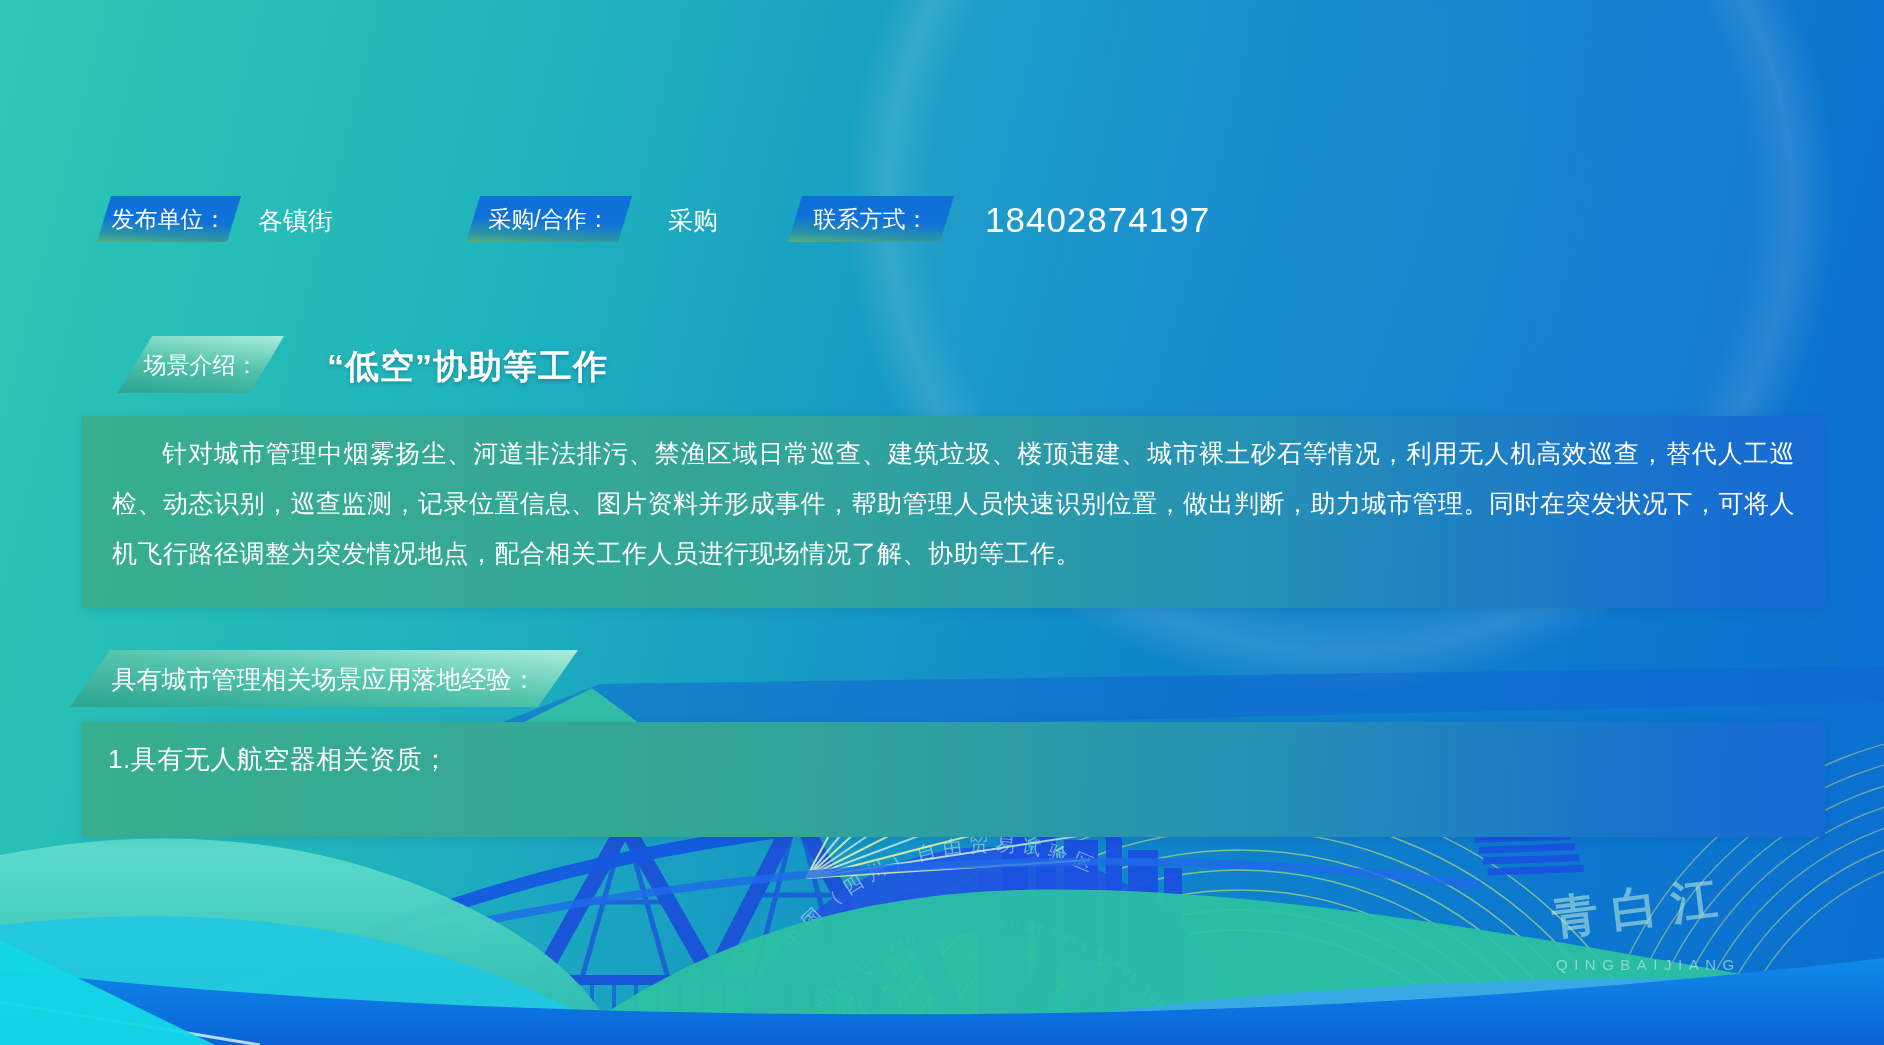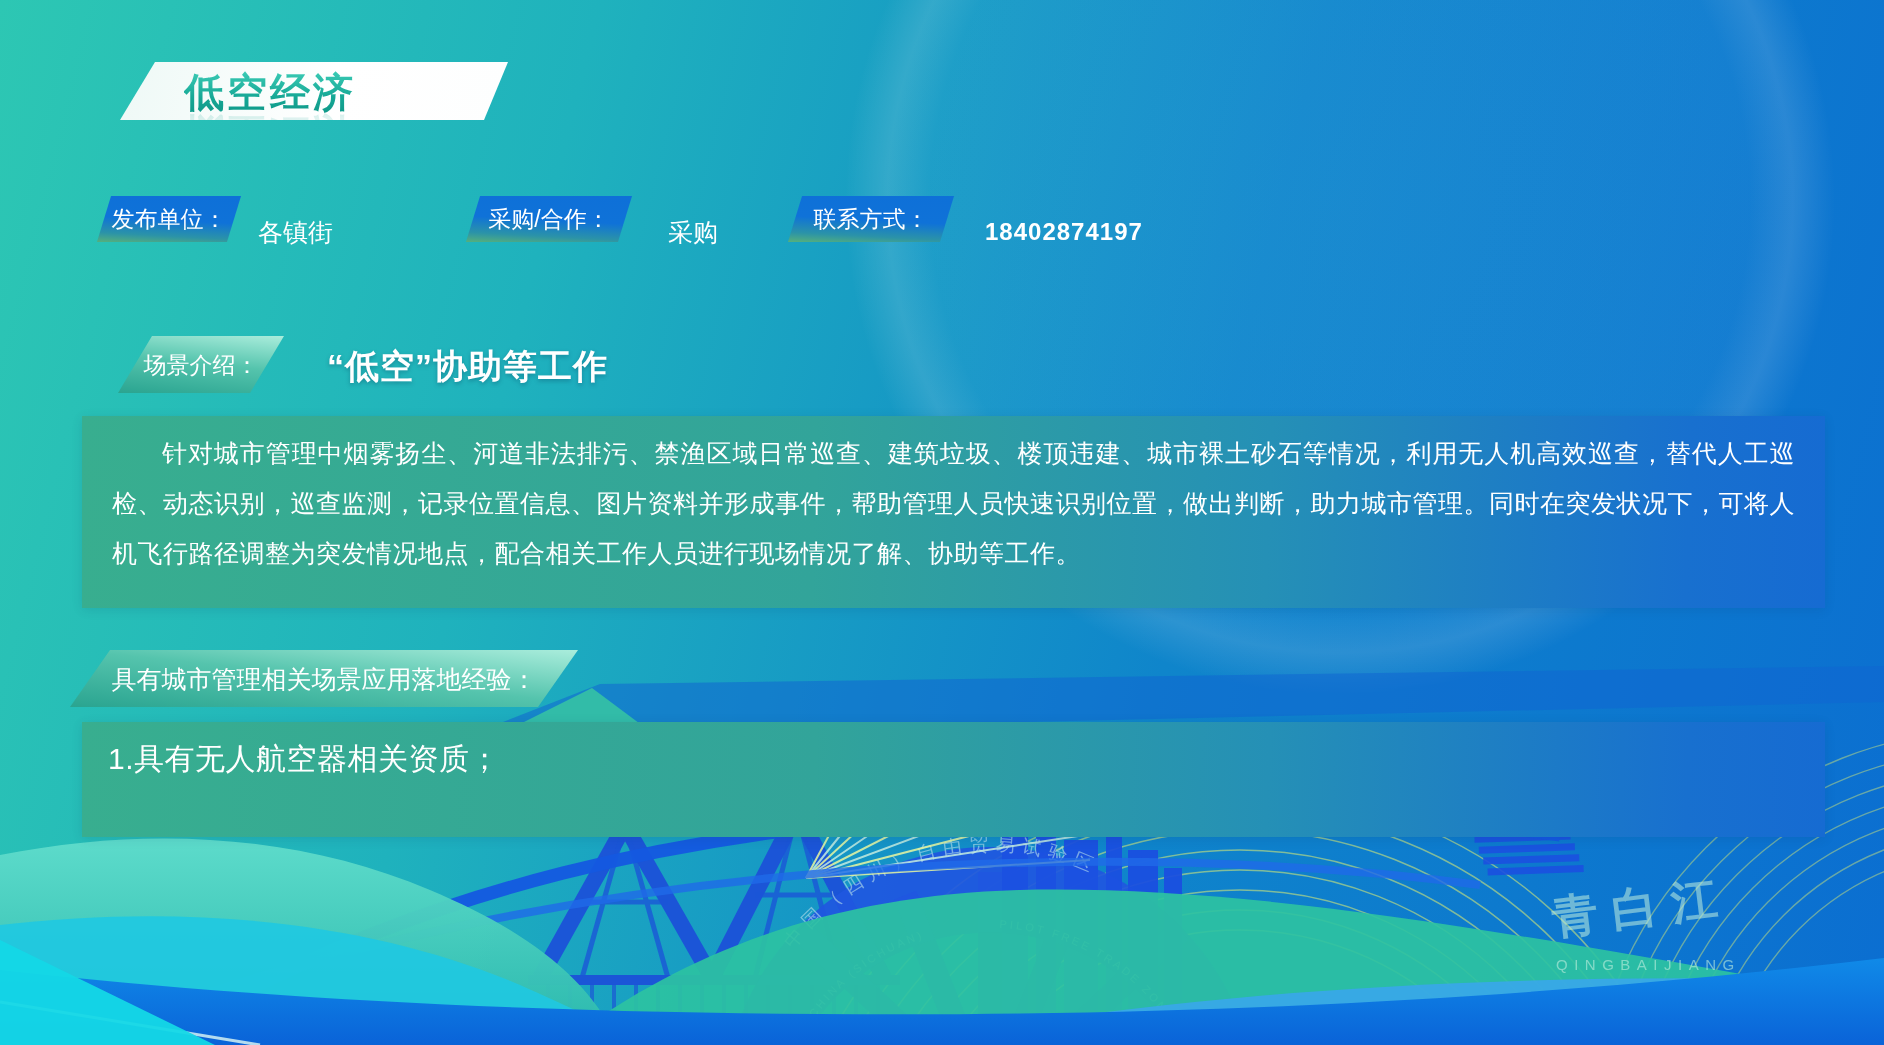--- a/index.html
+++ b/index.html
@@ -38,23 +38,23 @@
   .badge-blue{position:absolute;top:196px;height:46px;}
   .badge-blue .bg{
     position:absolute;inset:0;transform:skewX(-17deg);
     background:linear-gradient(183deg,#0e70d8 0%,#0f72d8 52%,#2b93a8 82%,#55b07c 100%);
   }
   .badge-blue .lb{
     position:relative;display:block;height:46px;line-height:47px;text-align:center;
     color:#fff;font-size:23px;white-space:nowrap;
   }
   .info-value{
-    position:absolute;top:208px;height:46px;line-height:48px;color:#fff;font-size:25px;white-space:nowrap;
-  }
-  .info-value.phone{font-size:24px;letter-spacing:1px;font-weight:bold;}
+    position:absolute;top:196px;height:46px;line-height:48px;color:#fff;font-size:25px;white-space:nowrap;
+  }
+  .info-value.phone{font-size:35px;letter-spacing:1px;}
   
   .badge-teal{
     position:absolute;color:#fff;text-align:center;
     background:linear-gradient(186deg,#aaeddc 0%,#55c4ad 48%,#2aa490 100%);
   }
   .scene-badge{
     left:118px;top:336px;width:166px;height:57px;line-height:58px;font-size:23px;
     clip-path:polygon(34px 0,100% 0,calc(100% - 34px) 100%,0 100%);
   }
   .req-badge{
@@ -70,21 +70,21 @@
   .panel{
     position:absolute;left:82px;width:1743px;color:#fff;
     background:linear-gradient(92deg,#38ae8f 0%,#32a49a 42%,#2590b6 68%,#1870cf 92%,#166bd2 100%);
     box-shadow:0 2px 10px rgba(10,50,90,.12);
   }
   .panel.scene{top:416px;height:192px;padding:12px 30px 0 30px;box-sizing:border-box;}
   .panel.scene .desc{
     font-size:25px;line-height:50px;text-indent:2em;text-align:justify;letter-spacing:.5px;
   }
   .panel.req{top:722px;height:115px;padding:14px 30px 0 26px;box-sizing:border-box;}
-  .panel.req .item{font-size:30px;line-height:46px;letter-spacing:.5px;}
+  .panel.req .item{font-size:26px;line-height:46px;letter-spacing:.5px;}
   
   .watermark{position:absolute;left:1556px;top:888px;color:#bfeede;pointer-events:none;}
   .watermark .cn{
     font-size:46px;letter-spacing:14px;opacity:.55;transform:rotate(-7deg);
     transform-origin:left bottom;font-weight:bold;
   }
   .watermark .en{font-size:15px;letter-spacing:6.5px;opacity:.6;margin-top:6px;}
   
   .decor-svg{position:absolute;left:0;top:640px;width:1884px;height:405px;}
   .content-layer{position:absolute;inset:0;z-index:3;}
@@ -210,24 +210,20 @@
       <path d="M0,285 C200,262 380,285 520,345 C580,372 620,390 640,405 L0,405 Z" fill="#1fc9e2" opacity="0.9"></path>
       <path d="M900,405 C1150,355 1500,328 1884,342 L1884,405 Z" fill="#3aa6ee" opacity="0.85"></path>
       <path d="M0,330 C250,358 520,372 820,374 C1220,377 1560,356 1884,318 L1884,405 L0,405 Z" fill="url(#gWaveBlue)"></path>
       <path d="M0,362 L260,405" stroke="#dff9f4" stroke-width="3" opacity="0.8" fill="none"></path>
       <path d="M0,300 L215,405 L0,405 Z" fill="#14d8e6" opacity="0.95"></path>
     </g>
   </svg>
 
   <div class="content-layer">
 
-    <div class="title-banner">
-      <div class="t">低空经济</div>
-      <div class="t-reflect" aria-hidden="true">低空经济</div>
-    </div>
 
     <div class="badge-blue" style="left:104px;width:130px;">
       <div class="bg"></div>
       <span class="lb">发布单位：</span>
     </div>
     <div class="info-value" style="left:258px;">各镇街</div>
 
     <div class="badge-blue" style="left:473px;width:152px;">
       <div class="bg"></div>
       <span class="lb">采购/合作：</span>

